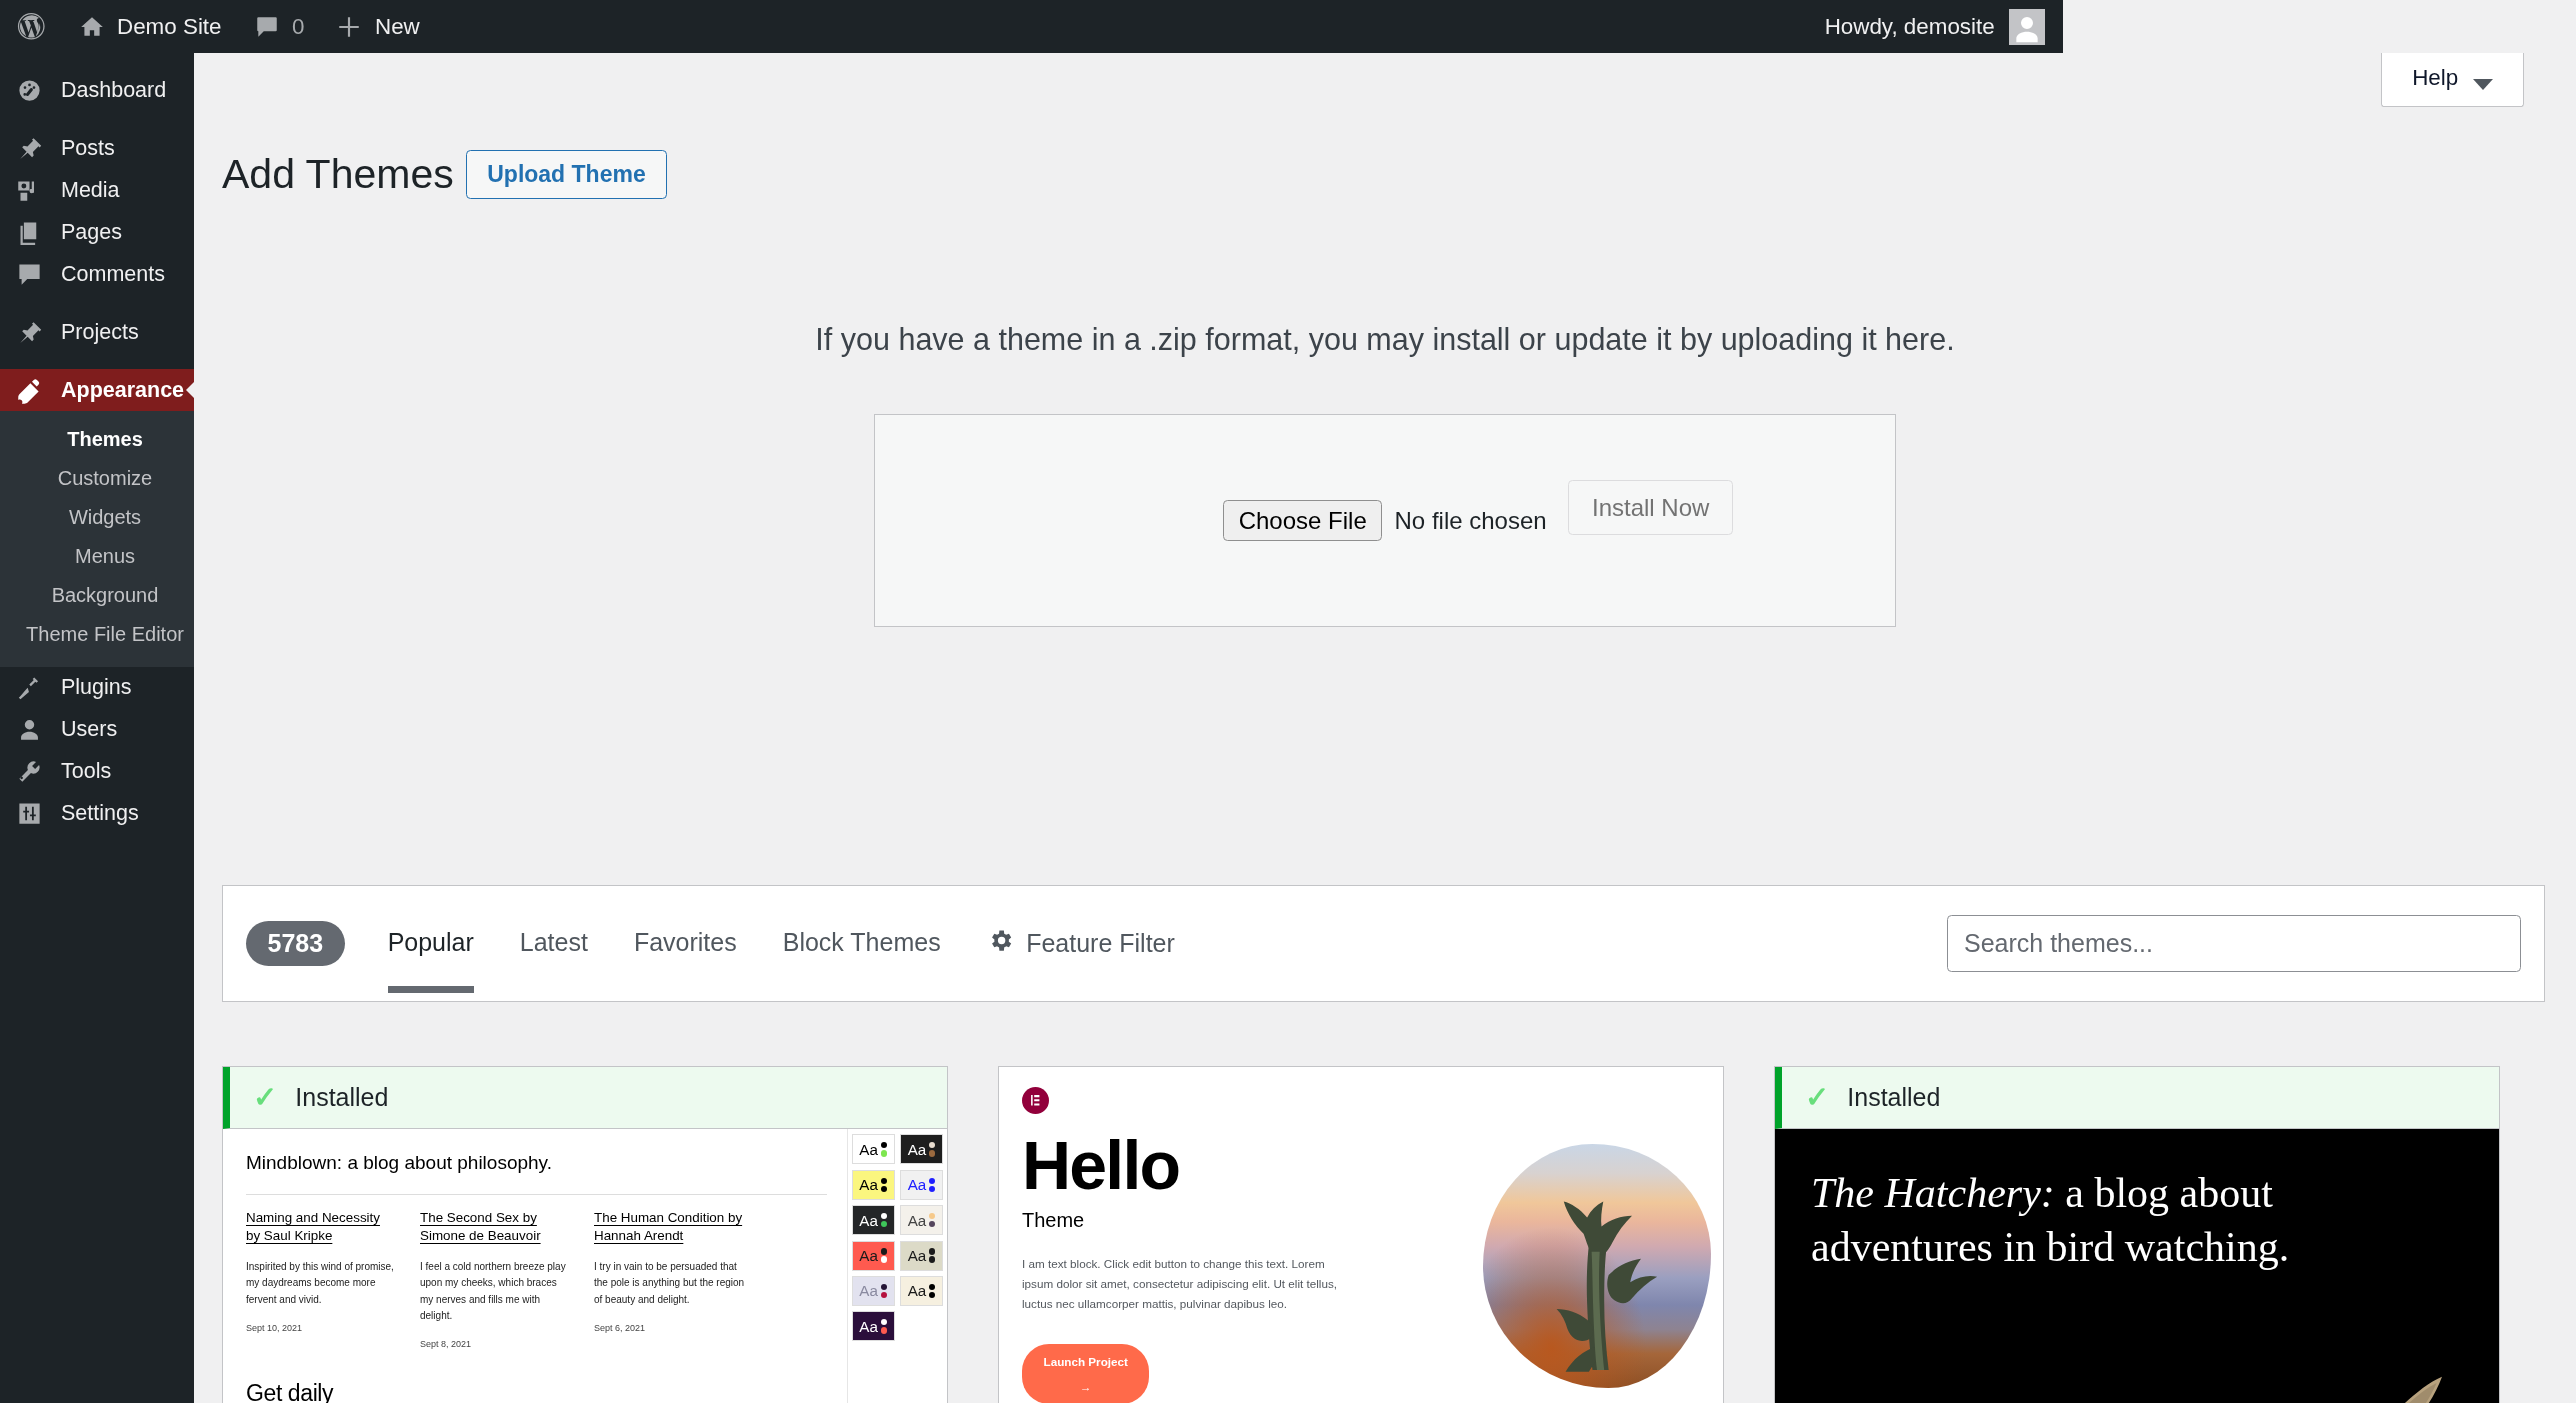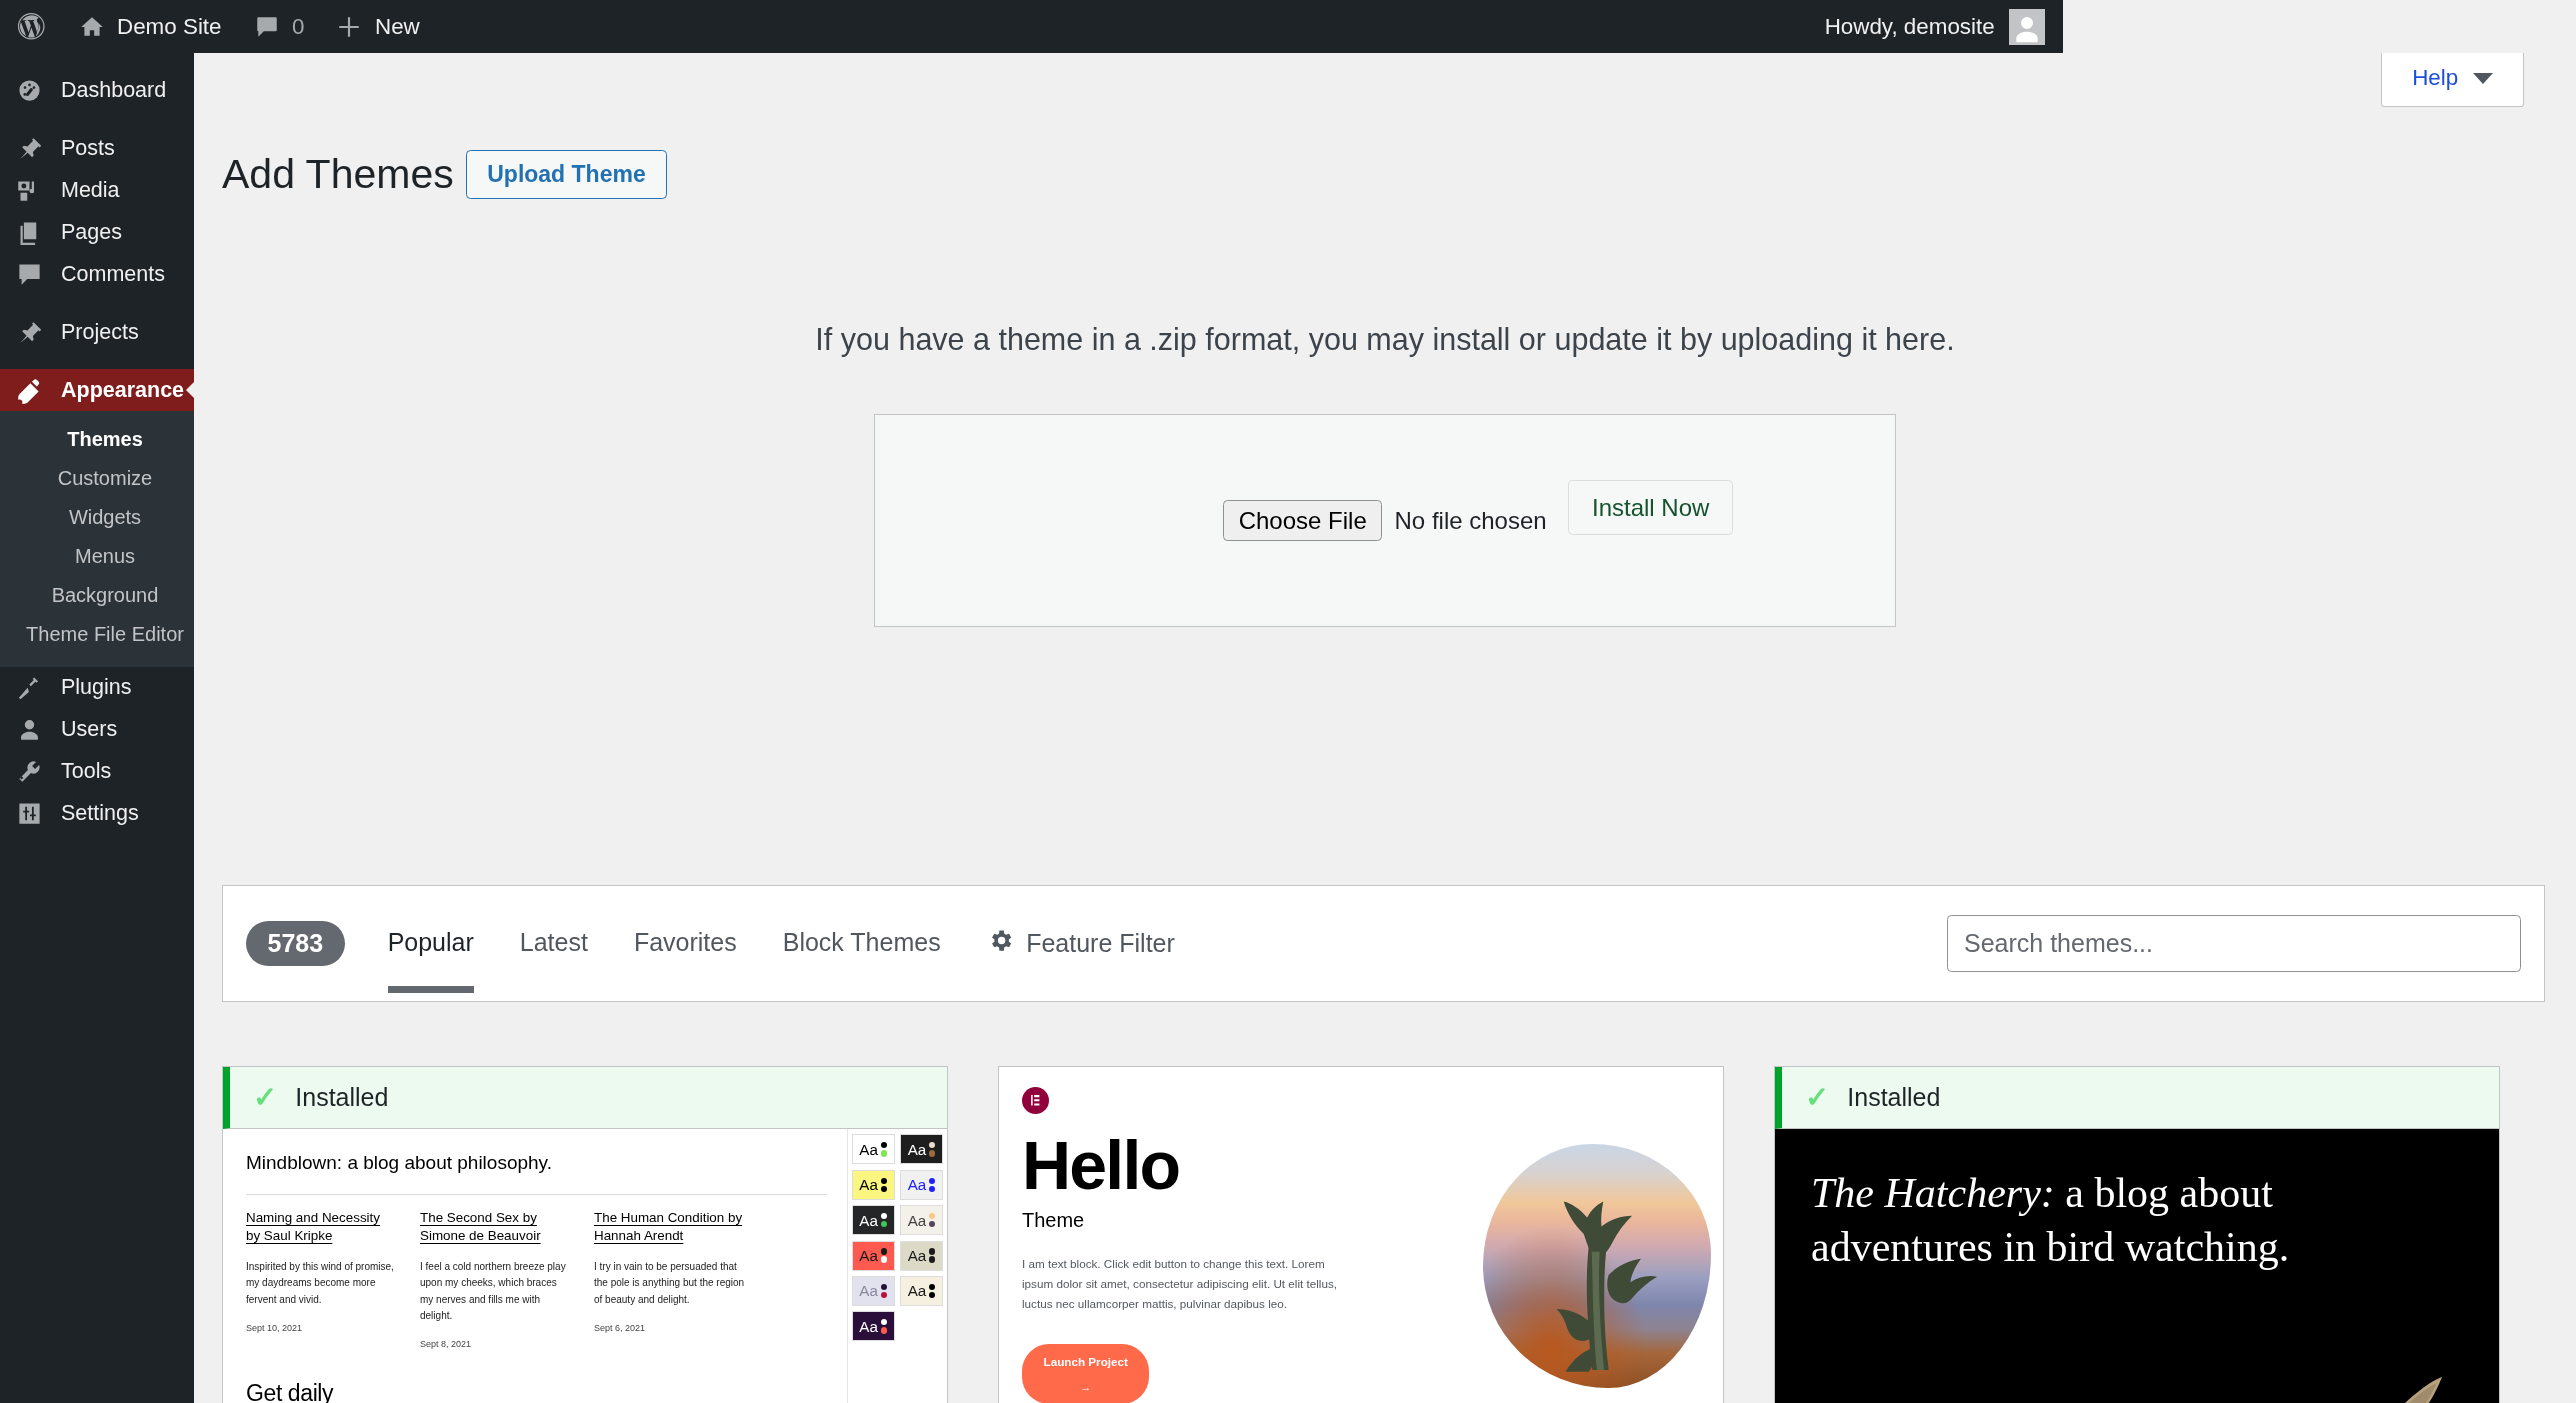--- a/index.html
+++ b/index.html
@@ -89,22 +89,22 @@
     overflow: hidden;
   }
 
   
   #help-tab {
     position: absolute; right: 52px; top: 0;
     background: #fff;
     border: 0.9px solid #c3c4c7; border-top: none;
     border-radius: 0 0 3.6px 3.6px;
     padding: 14.3px 30.5px 16px 30.5px;
-    font-size: 22.4px; color: #1d4ed8;
-    display: flex; align-items: center; gap: 14.3px;
+    font-size: 22.4px; color: #0f172a;
+    display: flex; align-items: flex-end; gap: 14.3px;
     line-height: 1;
   }
   .caret-down {
     width: 0; height: 0;
     border-left: 10px solid transparent;
     border-right: 10px solid transparent;
     border-top: 11.7px solid #50575e;
   }
 
   
@@ -144,21 +144,21 @@
     background: #efefef; border: 1.8px solid #8f8f8f;
     border-radius: 4.5px;
     font-size: 24px; color: #000;
     padding: 5.4px 14.3px;
     font-family: "Liberation Sans", sans-serif;
     cursor: pointer;
   }
   #no-file-text { font-size: 24px; color: #1d2327; margin-left: 12.5px; }
   #install-now-btn {
     position: absolute; left: 693px; top: 65px;
-    background: #f6f7f7; color: #14532d;
+    background: #f6f7f7; color: #737373;
     border: 0.9px solid #dcdcde; border-radius: 4.5px;
     font-size: 24px; padding: 12.5px 23px;
     font-family: "Liberation Sans", sans-serif;
   }
 
   
   #filter-bar {
     position: absolute; top: 832px; left: 28px;
     width: 2323px; height: 117px;
     background: #fff;

